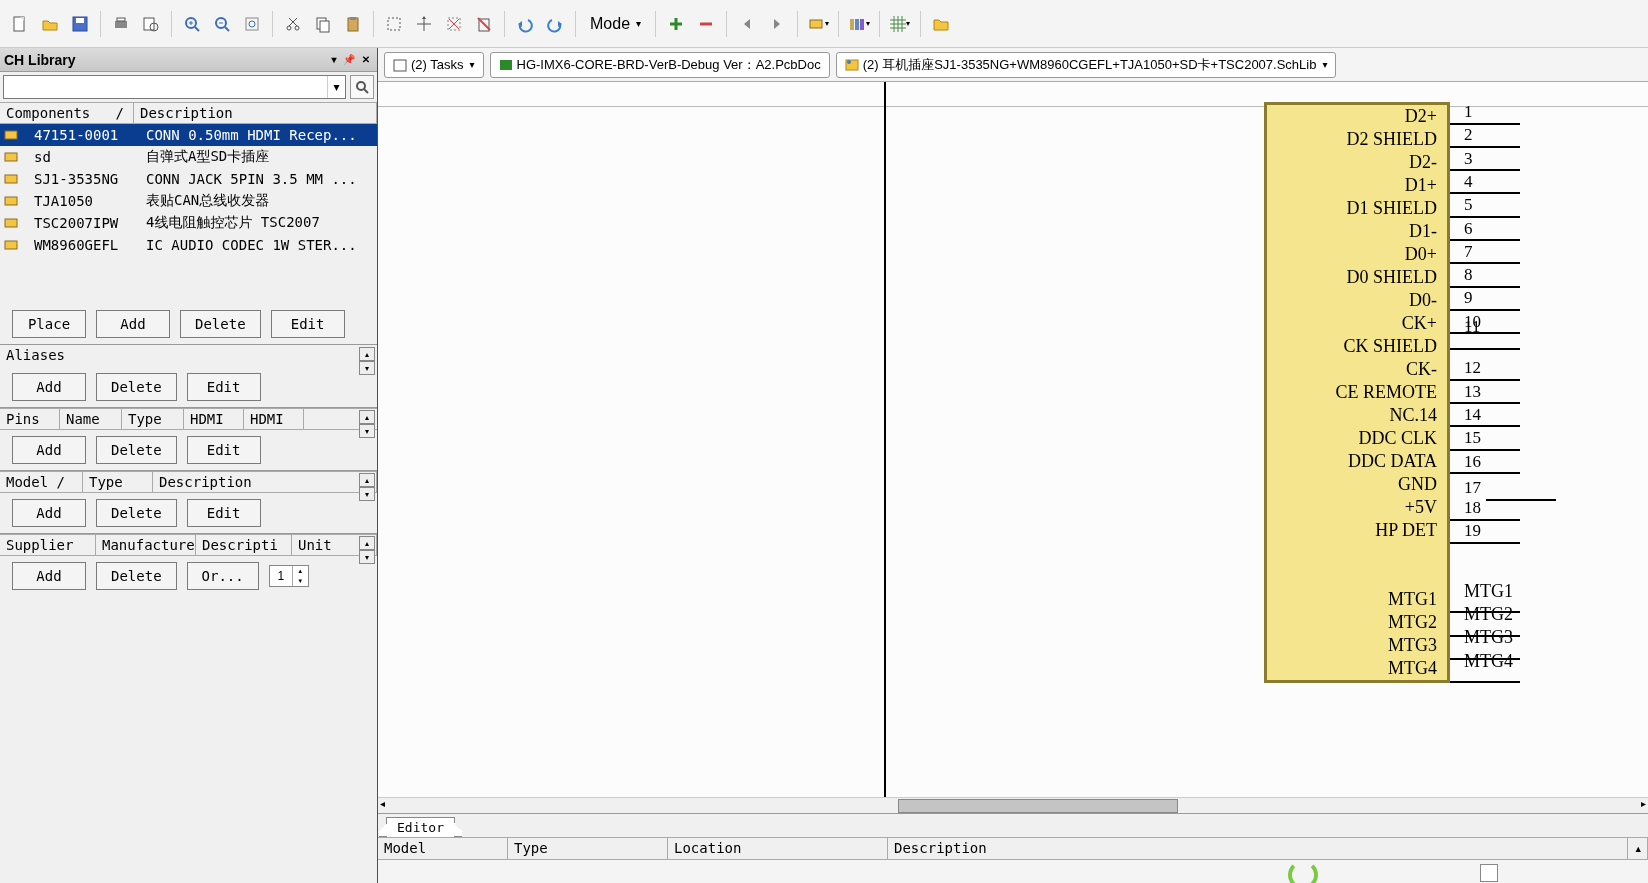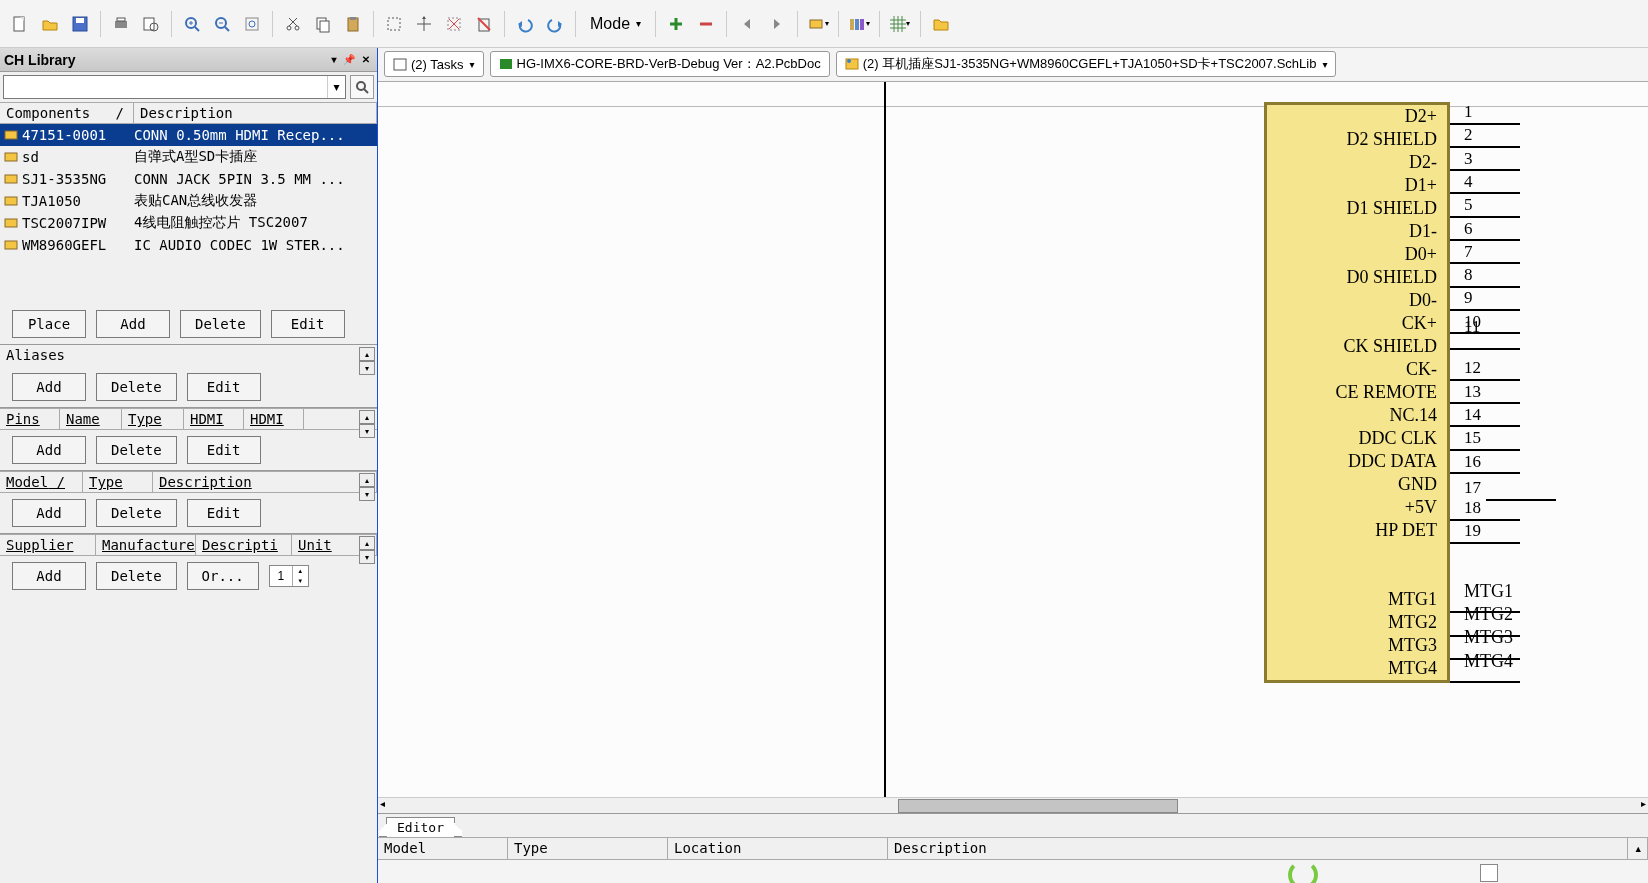--- a/index.html
+++ b/index.html
@@ -22,45 +22,45 @@
   .search-combo input { flex: 1; border: none; outline: none; padding: 0 4px; font-size: 12px; }
   .combo-arrow { width: 18px; border-left: 1px solid #ccc; display: flex; align-items: center; justify-content: center; }
   .mag-btn { width: 24px; height: 24px; border: 1px solid #999; background: #f8f8f8; display: flex; align-items: center; justify-content: center; }
   
   .comp-header { height: 22px; background: #f0f0f0; border-top: 1px solid #aaa; border-bottom: 1px solid #aaa; display: flex; font-family: Consolas, monospace; font-size: 14px; }
   .comp-header > div { border-right: 1px solid #aaa; padding: 2px 6px; }
   .ch-name { width: 134px; }
   .ch-desc { flex: 1; }
   
   .comp-list { overflow: auto; background: #f0f0f0; font-family: Consolas, monospace; font-size: 14px; }
-  .comp-row { display: flex; height: 22px; align-items: center; padding-left: 22px; position: relative; white-space: nowrap; overflow: hidden; }
+  .comp-row { display: flex; height: 22px; align-items: center; padding-left: 34px; position: relative; white-space: nowrap; overflow: hidden; }
   .comp-row .ic { position: absolute; left: 4px; width: 14px; height: 14px; }
   .comp-row .nm { width: 112px; overflow: hidden; }
   .comp-row .ds { flex: 1; overflow: hidden; }
   .comp-row.sel { background: #0a3d8f; color: #fff; }
   
   .btn-row { height: 40px; display: flex; align-items: center; gap: 10px; padding: 0 12px; }
   .btn { height: 28px; padding: 0 14px; border: 1px solid #7a7a7a; background: #f4f4f4; font-family: Consolas, monospace; font-size: 14px; display: flex; align-items: center; justify-content: center; min-width: 74px; }
   
   .section-wrap { position: relative; border-top: 1px solid #999; }
   .section-label { height: 22px; padding: 2px 6px; font-family: Consolas, monospace; font-size: 14px; }
   .scroll-arrows { position: absolute; right: 2px; top: 2px; width: 16px; display: flex; flex-direction: column; }
   .sa { height: 14px; border: 1px solid #888; background: #eee; font-size: 8px; display: flex; align-items: center; justify-content: center; }
   
-  .grid-header { height: 22px; background: #f0f0f0; border-top: 1px solid #aaa; border-bottom: 1px solid #aaa; display: flex; font-family: Consolas, monospace; font-size: 14px; text-decoration: underline; }
+  .grid-header { height: 22px; background: #f0f0f0; border-top: 1px solid #aaa; border-bottom: 1px solid #aaa; display: flex; font-family: Consolas, monospace; font-size: 14px; }
   .grid-header > div { border-right: 1px solid #aaa; padding: 2px 6px; overflow: hidden; }
   
   .spinner { width: 40px; height: 22px; border: 1px solid #888; background: #fff; display: flex; }
   .spinner input { width: 22px; border: none; text-align: center; font-size: 12px; }
   .spin-btns { width: 16px; display: flex; flex-direction: column; }
   .spin-btns span { flex: 1; border-left: 1px solid #aaa; font-size: 7px; display: flex; align-items: center; justify-content: center; }
   
   
   .right-area { position: absolute; left: 378px; right: 0; top: 48px; bottom: 0; display: flex; flex-direction: column; background: #f0f0f0; }
-  .doc-tabs { height: 34px; display: flex; padding: 3px 6px; gap: 6px; border-bottom: 1px solid #aaa; background: #f4f4f4; }
+  .doc-tabs { height: 34px; display: flex; align-items: center; padding: 3px 6px; gap: 6px; border-bottom: 1px solid #aaa; background: #f4f4f4; }
   .doc-tab { height: 26px; border: 1px solid #999; border-radius: 3px; padding: 0 8px; display: flex; align-items: center; gap: 4px; background: #fff; font-size: 13px; white-space: nowrap; }
   .doc-tab.long { max-width: 540px; overflow: hidden; }
   .drop-ar { font-size: 10px; margin-left: 2px; }
   
   .canvas-wrap { flex: 1; position: relative; background: #fcfcfc; overflow: hidden; }
   .schem-body { position: absolute; left: 886px; top: 20px; width: 186px; background: #f5e58e; border: 3px solid #8b7b2e; }
   .pin-name { font-family: "Times New Roman", serif; font-size: 18px; text-align: right; padding-right: 10px; height: 23px; line-height: 23px; }
   .pin-tail { position: absolute; height: 23px; display: flex; align-items: center; left: 1072px; }
   .tail-line { width: 70px; border-bottom: 2px solid #000; position: relative; top: 8px; }
   .tail-num { font-family: "Times New Roman", serif; font-size: 17px; position: absolute; left: 14px; top: -2px; }

